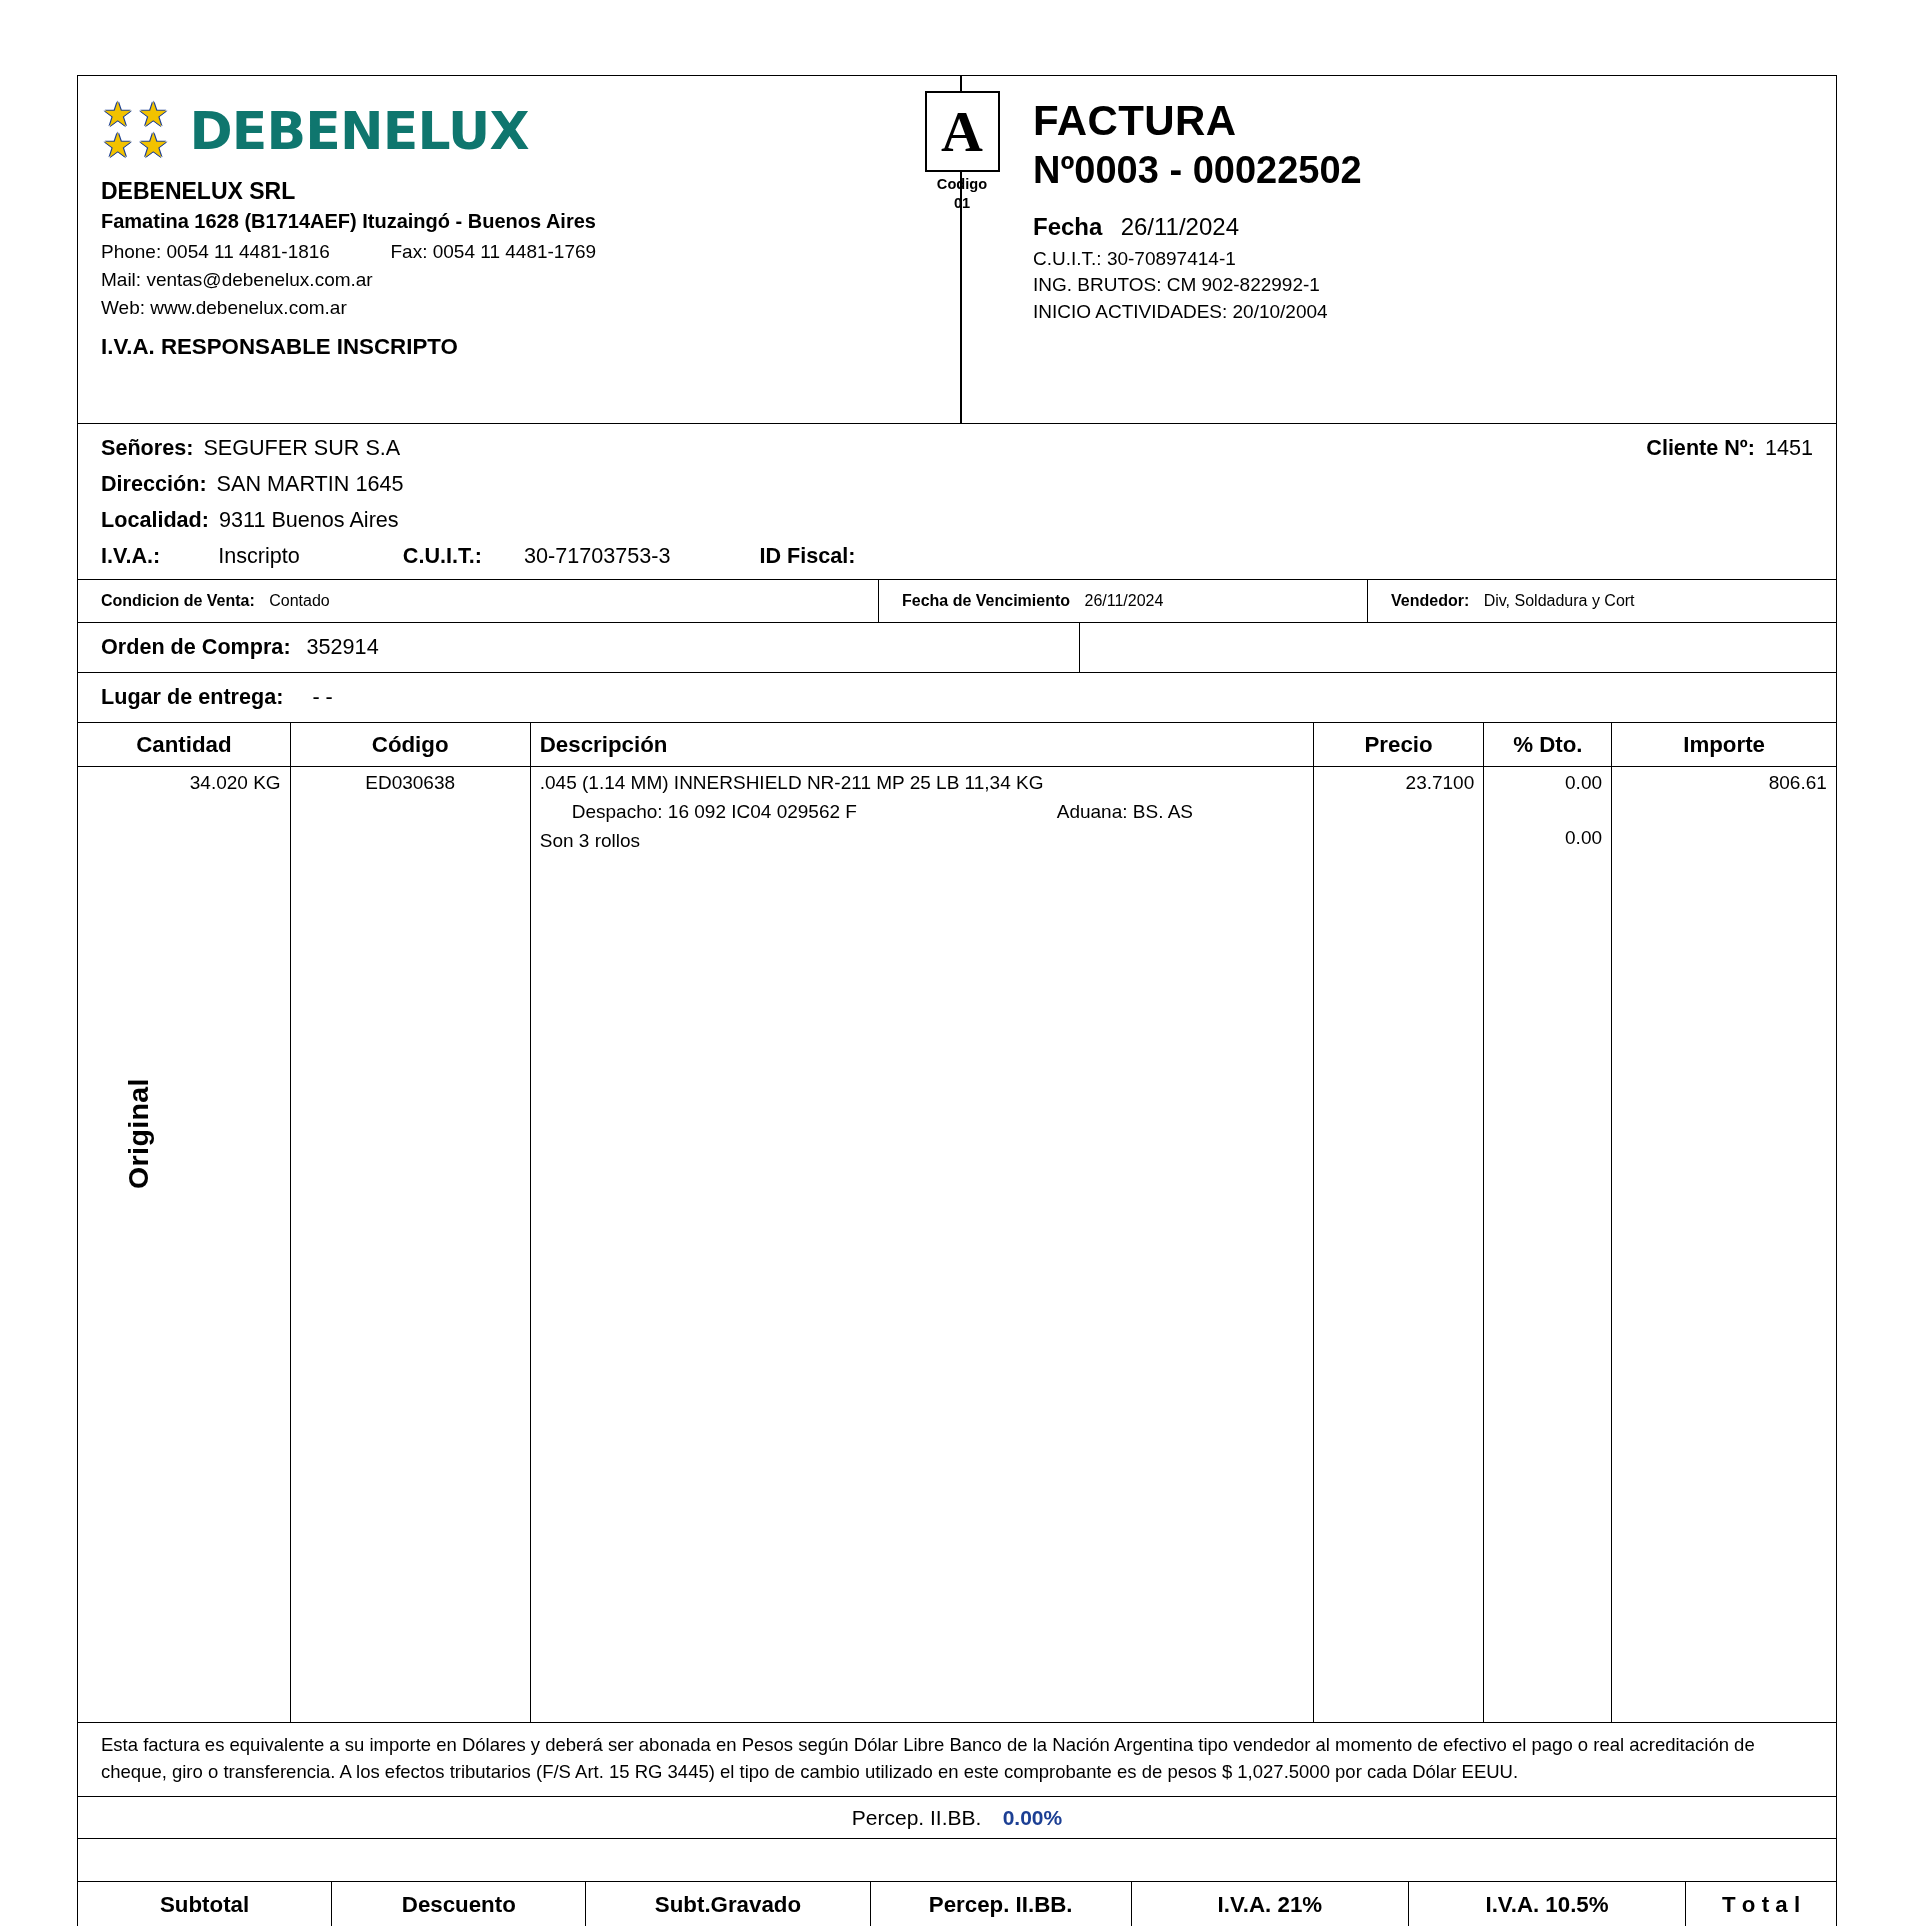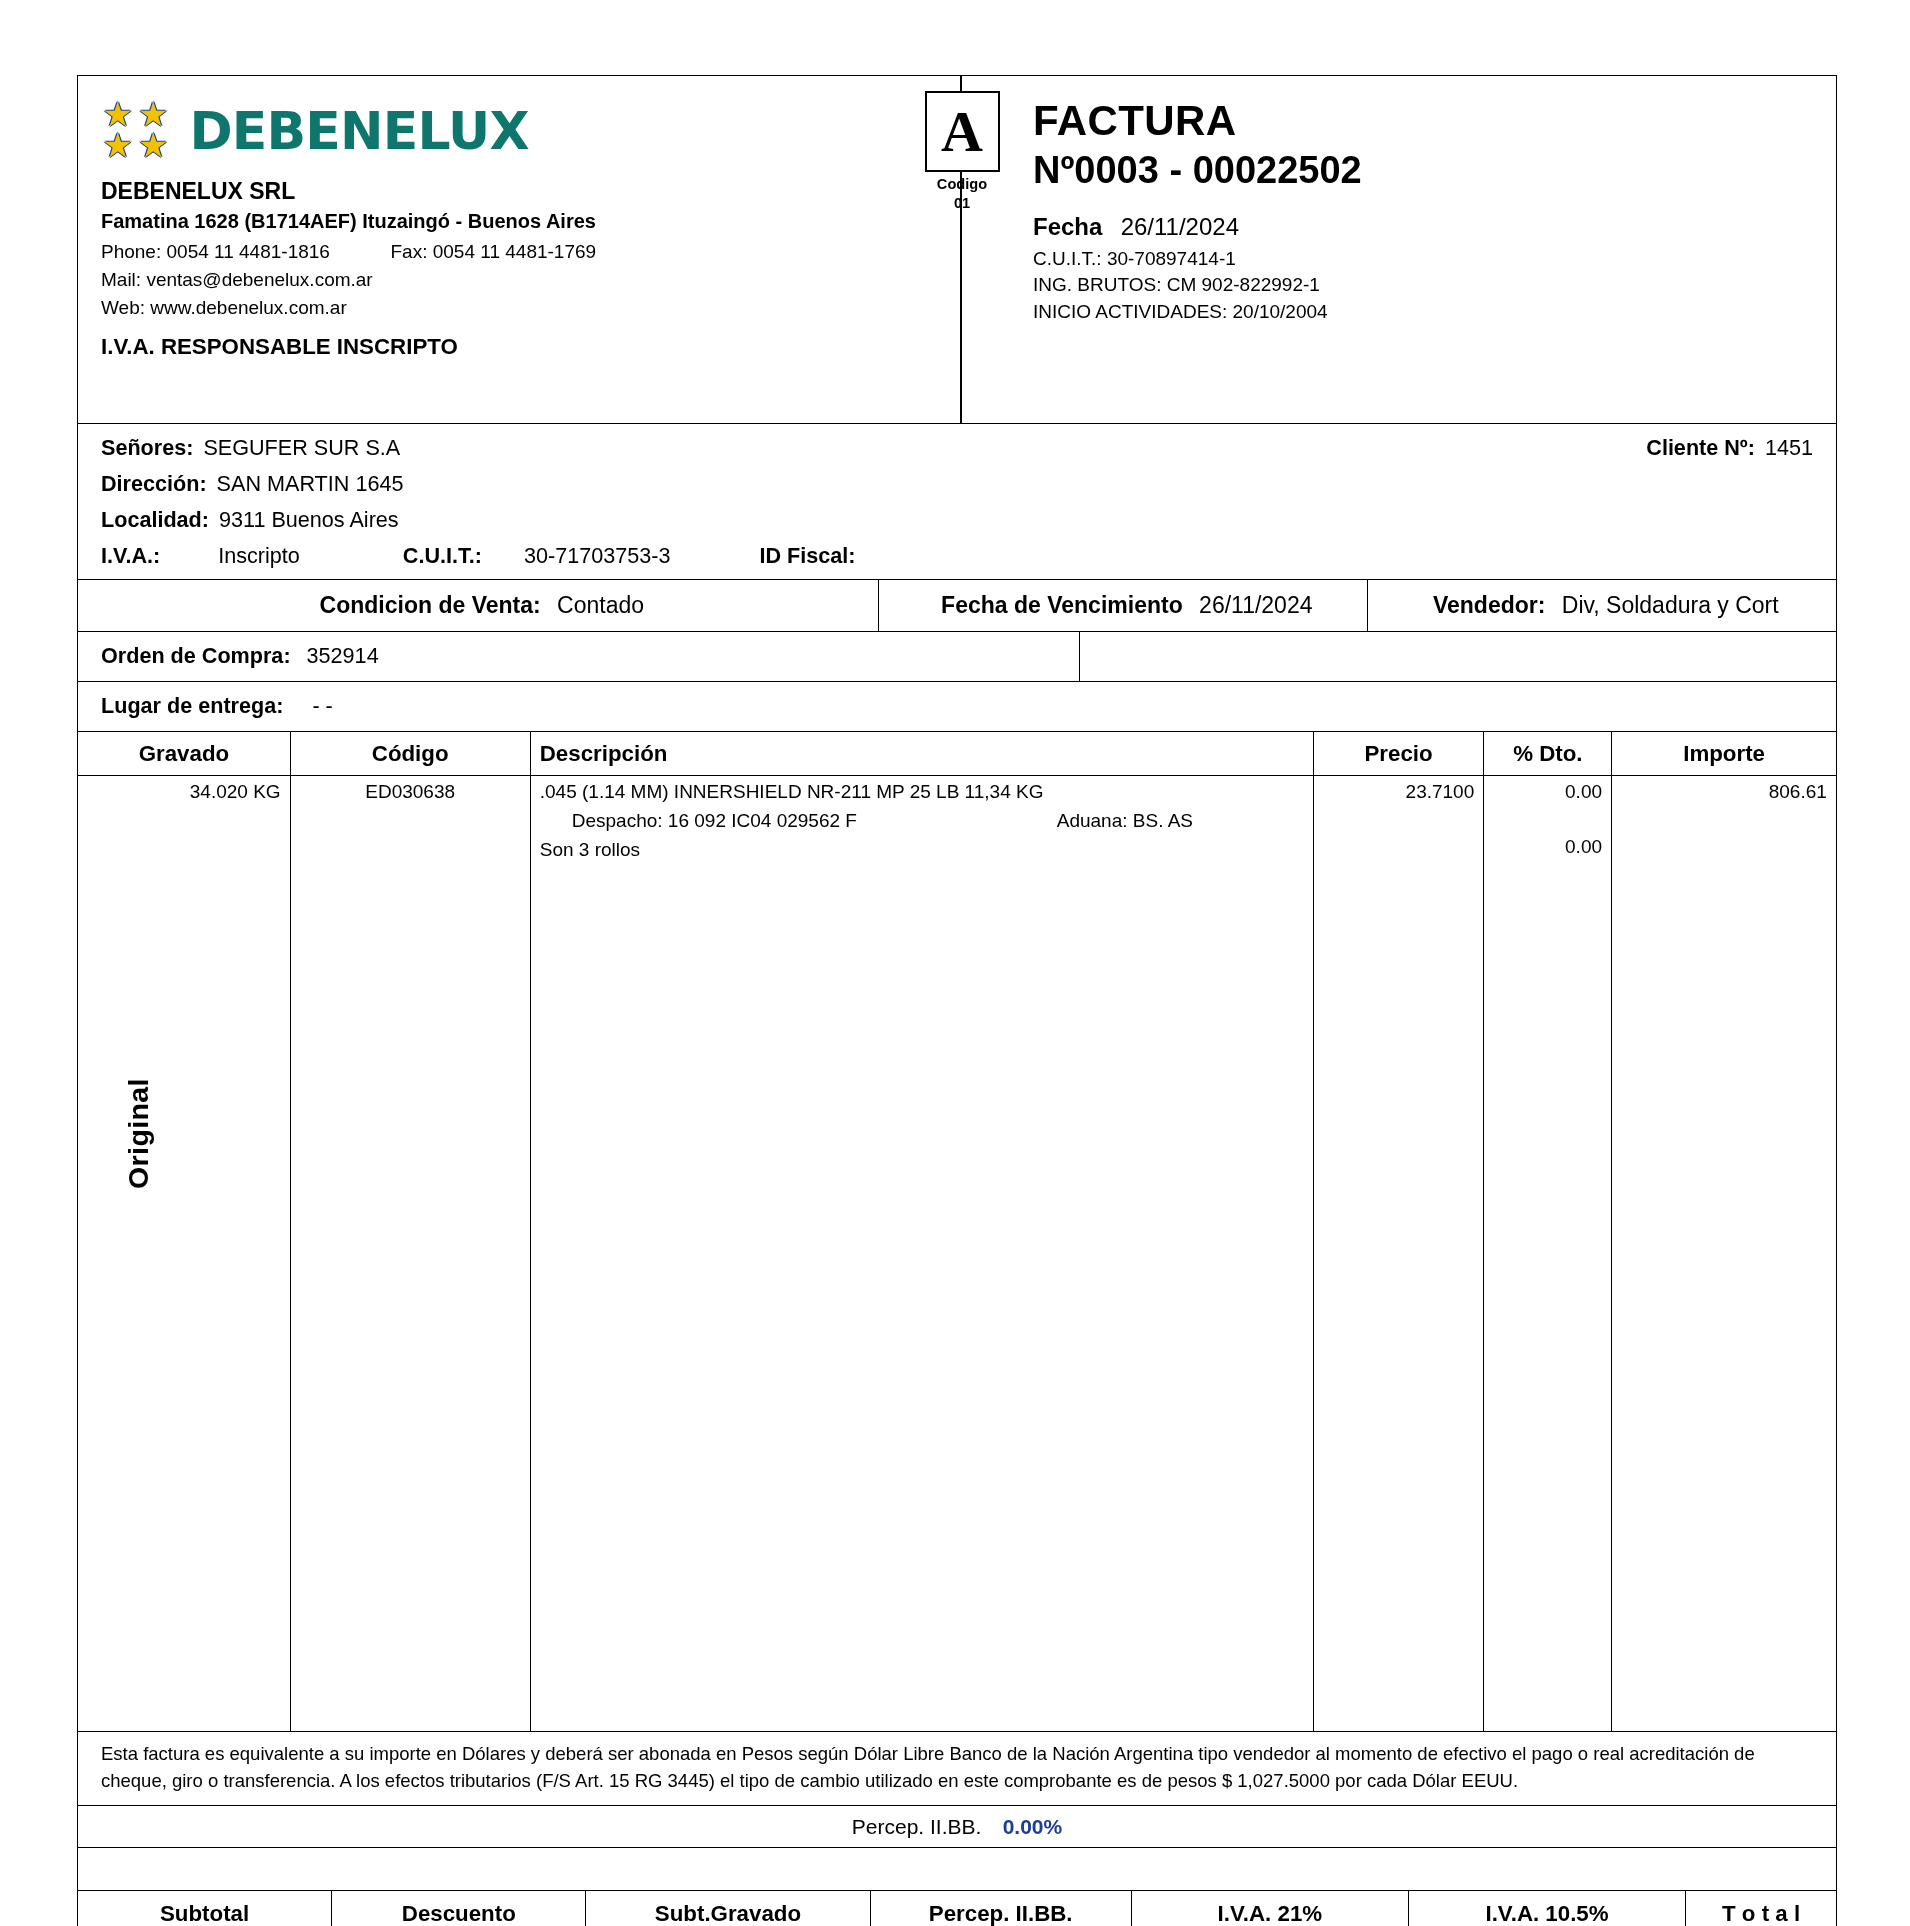--- a/index.html
+++ b/index.html
@@ -173,23 +173,22 @@
   }
   .cli-row:last-child { margin-bottom: 1.5px; }
   .lbl { font-weight: bold; }
   .v { margin-left: 10px; }
   .grow { flex: 1; }
   .cli-cliente { font-size: 21.6px; }
   .w-cuit { margin-left: 103px; }
   
   .cond {
     display: flex;
-    font-size: 23px;
-    border-bottom: 1.9px solid #000;
-    text-align: center;
+    font-size: 16px;
+    border-bottom: 1.9px solid #000;
   }
   .cond > div {
     padding: 11.6px 15.4px 11.6px 23px;
     box-sizing: border-box;
   }
   .cond-1 { width: 801px; border-right: 1.9px solid #000; }
   .cond-2 { width: 489px; border-right: 1.9px solid #000; }
   .cond-3 { flex: 1; overflow: hidden; white-space: nowrap; }
   
   .orden {
@@ -391,21 +390,21 @@
     </div>
 
     <div class="lugar">
       <span class="lbl">Lugar de entrega:</span>
       <span class="v" style="margin-left:23px">-  -</span>
     </div>
 
     <table class="items">
       <thead>
         <tr>
-          <th class="c-cant">Gravado</th>
+          <th class="c-cant">Cantidad</th>
           <th class="c-cod">Código</th>
           <th class="c-desc" style="text-align:left;padding-left:9.2px">Descripción</th>
           <th class="c-prec">Precio</th>
           <th class="c-dto">% Dto.</th>
           <th class="c-imp">Importe</th>
         </tr>
       </thead>
       <tbody>
         <tr class="body-rows">
           <td class="c-cant">34.020 KG</td>

